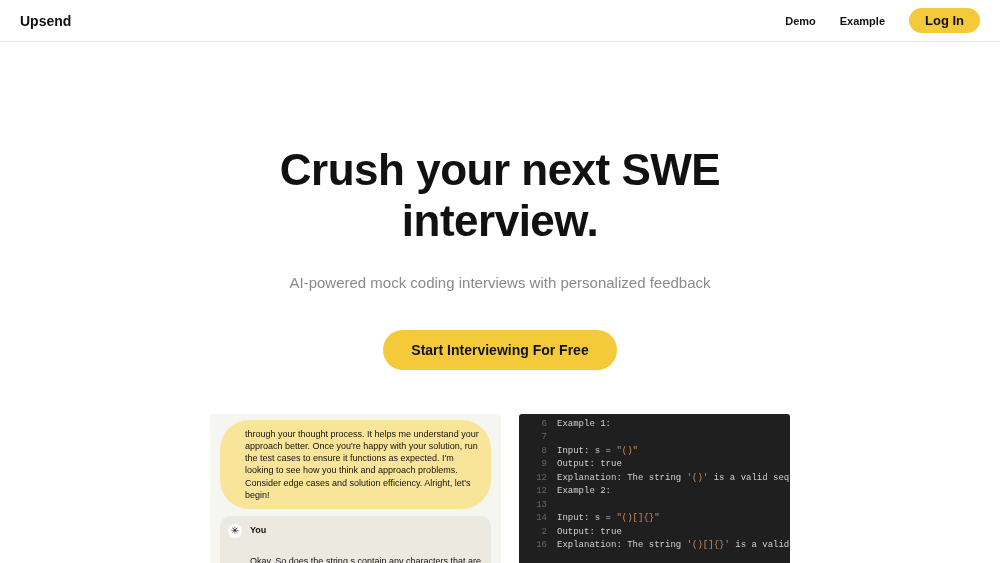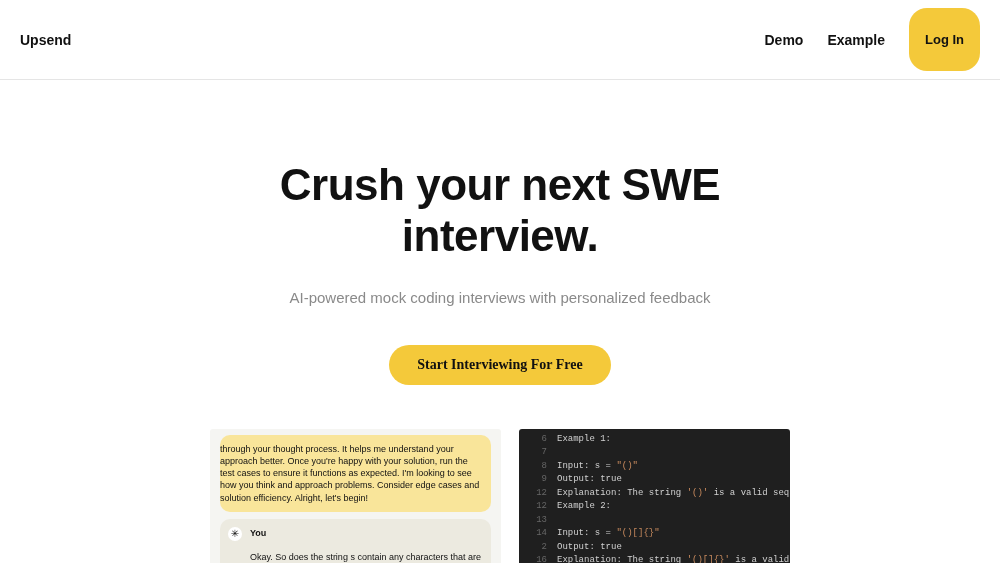--- a/index.html
+++ b/index.html
@@ -1,33 +1,33 @@
 <!DOCTYPE html>
 <html><head>
 <meta charset="utf-8">
 <style>
 * { margin: 0; padding: 0; box-sizing: border-box; }
 body { font-family: -apple-system, BlinkMacSystemFont, 'Segoe UI', Helvetica, Arial, sans-serif; background: #fff; color: #111; width: 1000px; height: 563px; overflow: hidden; }
 .header { display: flex; justify-content: space-between; align-items: center; padding: 8px 20px; border-bottom: 1px solid #e5e5e5; }
 .logo { font-weight: 700; font-size: 14px; color: #111; }
 .nav { display: flex; align-items: center; gap: 24px; }
-.nav-link { font-size: 14px; font-weight: 600; color: #111; text-decoration: none; cursor: pointer; }
-.login-btn { background: #f4c93a; color: #111; font-size: 13px; font-weight: 600; padding: 24px 16px; border-radius: 18px; border: none; cursor: pointer; }
+.nav-link { font-size: 11px; font-weight: 600; color: #111; text-decoration: none; cursor: pointer; }
+.login-btn { background: #f4c93a; color: #111; font-size: 13px; font-weight: 600; padding: 5px 16px; border-radius: 18px; border: none; cursor: pointer; }
 .hero { text-align: center; padding: 80px 20px 30px; }
-.hero h1 { font-size: 44px; line-height: 1.15; font-weight: 700; letter-spacing: -0.5px; }
+.hero h1 { font-size: 44px; line-height: 1.15; font-weight: 700; letter-spacing: -0.5px; margin-top: 23px; }
 .hero .sub { color: #8a8a8a; font-size: 15px; line-height: 1.45; margin-top: 26px; font-weight: 500; }
-.cta { background: #f4c93a; color: #111; font-size: 14px; font-weight: 600; padding: 12px 28px; border-radius: 22px; border: none; cursor: pointer; margin-top: 36px; font-family: Liberation Serif, serif; }
+.cta { background: #f4c93a; color: #111; font-size: 14px; font-weight: 600; padding: 12px 28px; border-radius: 22px; border: none; cursor: pointer; margin-top: 36px; }
 .panels { display: flex; gap: 18px; padding: 14px 210px 0; }
 .panel { flex: 1; height: 200px; overflow: hidden; border-radius: 3px; }
 .chat-panel { background: #f5f5f2; padding: 6px 10px 0; }
 .bubble { border-radius: 10px; padding: 8px 10px 8px 30px; margin-bottom: 7px; font-size: 9px; line-height: 1.35; position: relative; }
 .bubble.warn { background: #f9e59a; }
 .bubble.muted { background: #eceae0; }
 .bubble .icon { position: absolute; left: 8px; top: 8px; width: 14px; height: 14px; border-radius: 50%; display: flex; align-items: center; justify-content: center; font-size: 10px; }
-.bubble .name { font-weight: 700; font-size: 9px; display: block; margin-bottom: 12px; }
+.bubble .name { font-weight: 700; font-size: 9px; display: block; margin-bottom: 19px; }
 .code-panel { background: #1f1f1f; display: flex; flex-direction: column; }
 .code-area { flex: 1; padding: 4px 0; font-family: 'Courier New', monospace; font-size: 9px; color: #ccc; overflow: hidden; }
 .code-line { display: flex; white-space: pre; padding: 0 6px; line-height: 1.5; }
 .code-line .ln { color: #666; width: 22px; text-align: right; margin-right: 10px; flex-shrink: 0; }
 .code-line .txt { color: #d0d0d0; text-align: right; }
 .code-line .str { color: #c98b5e; }
 </style>
 </head>
 <body>
 
@@ -47,21 +47,21 @@
   </h1>
   <p class="sub">
     <span>AI-powered mock coding interviews with personalized feedback</span><br>
   </p>
   <button class="cta">Start Interviewing For Free</button>
 </section>
 
 <div class="panels">
 
   <div class="panel chat-panel">
-    <div class="bubble warn" style="padding-left:0;">
+    <div class="bubble warn" style="padding-left:25px;border-radius:29px;">
       <span>through your thought process. It helps me understand your approach better. Once you're happy with your solution, run the test cases to ensure it functions as expected. I'm looking to see how you think and approach problems. Consider edge cases and solution efficiency. Alright, let's begin!</span>
     </div>
     <div class="bubble muted">
       <span class="icon" style="background:#fff;">✳</span>
       <span class="name">You</span>
       <span>Okay. So does the string s contain any characters that are not any of the mentioned braces?</span>
     </div>
 
   </div>
 

